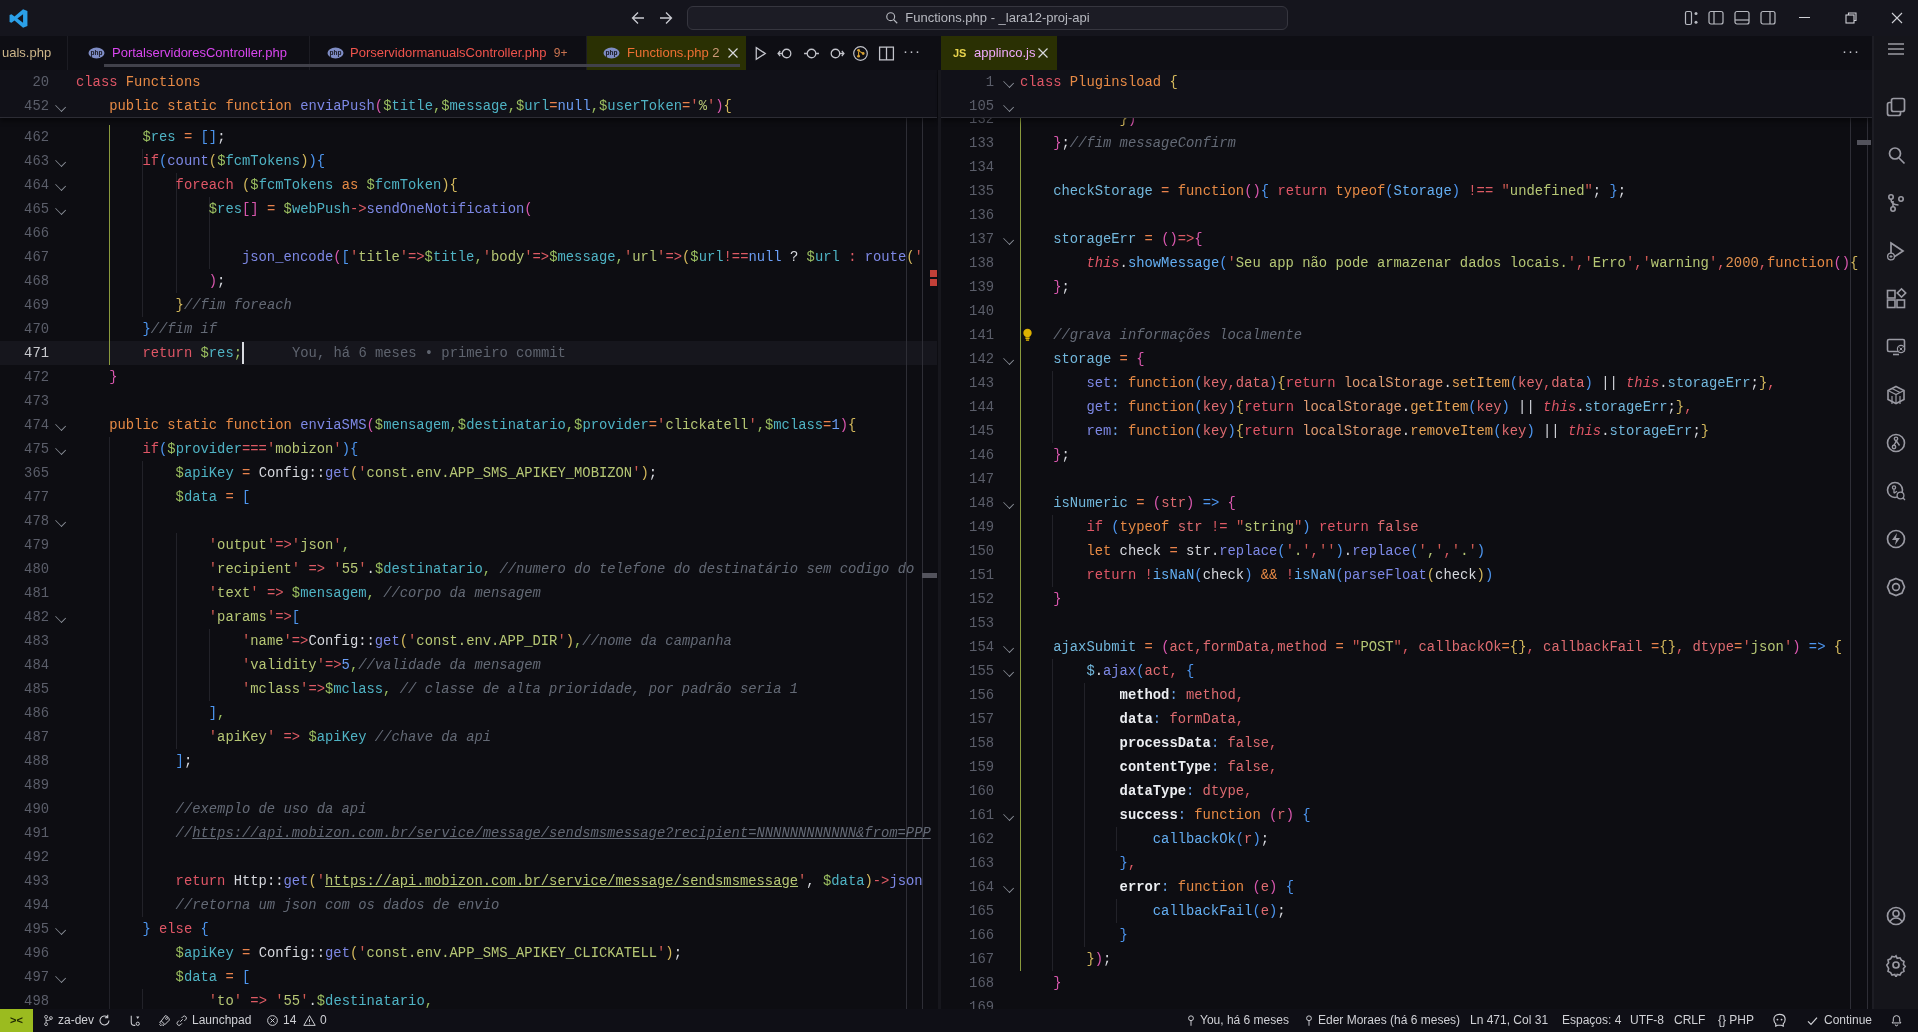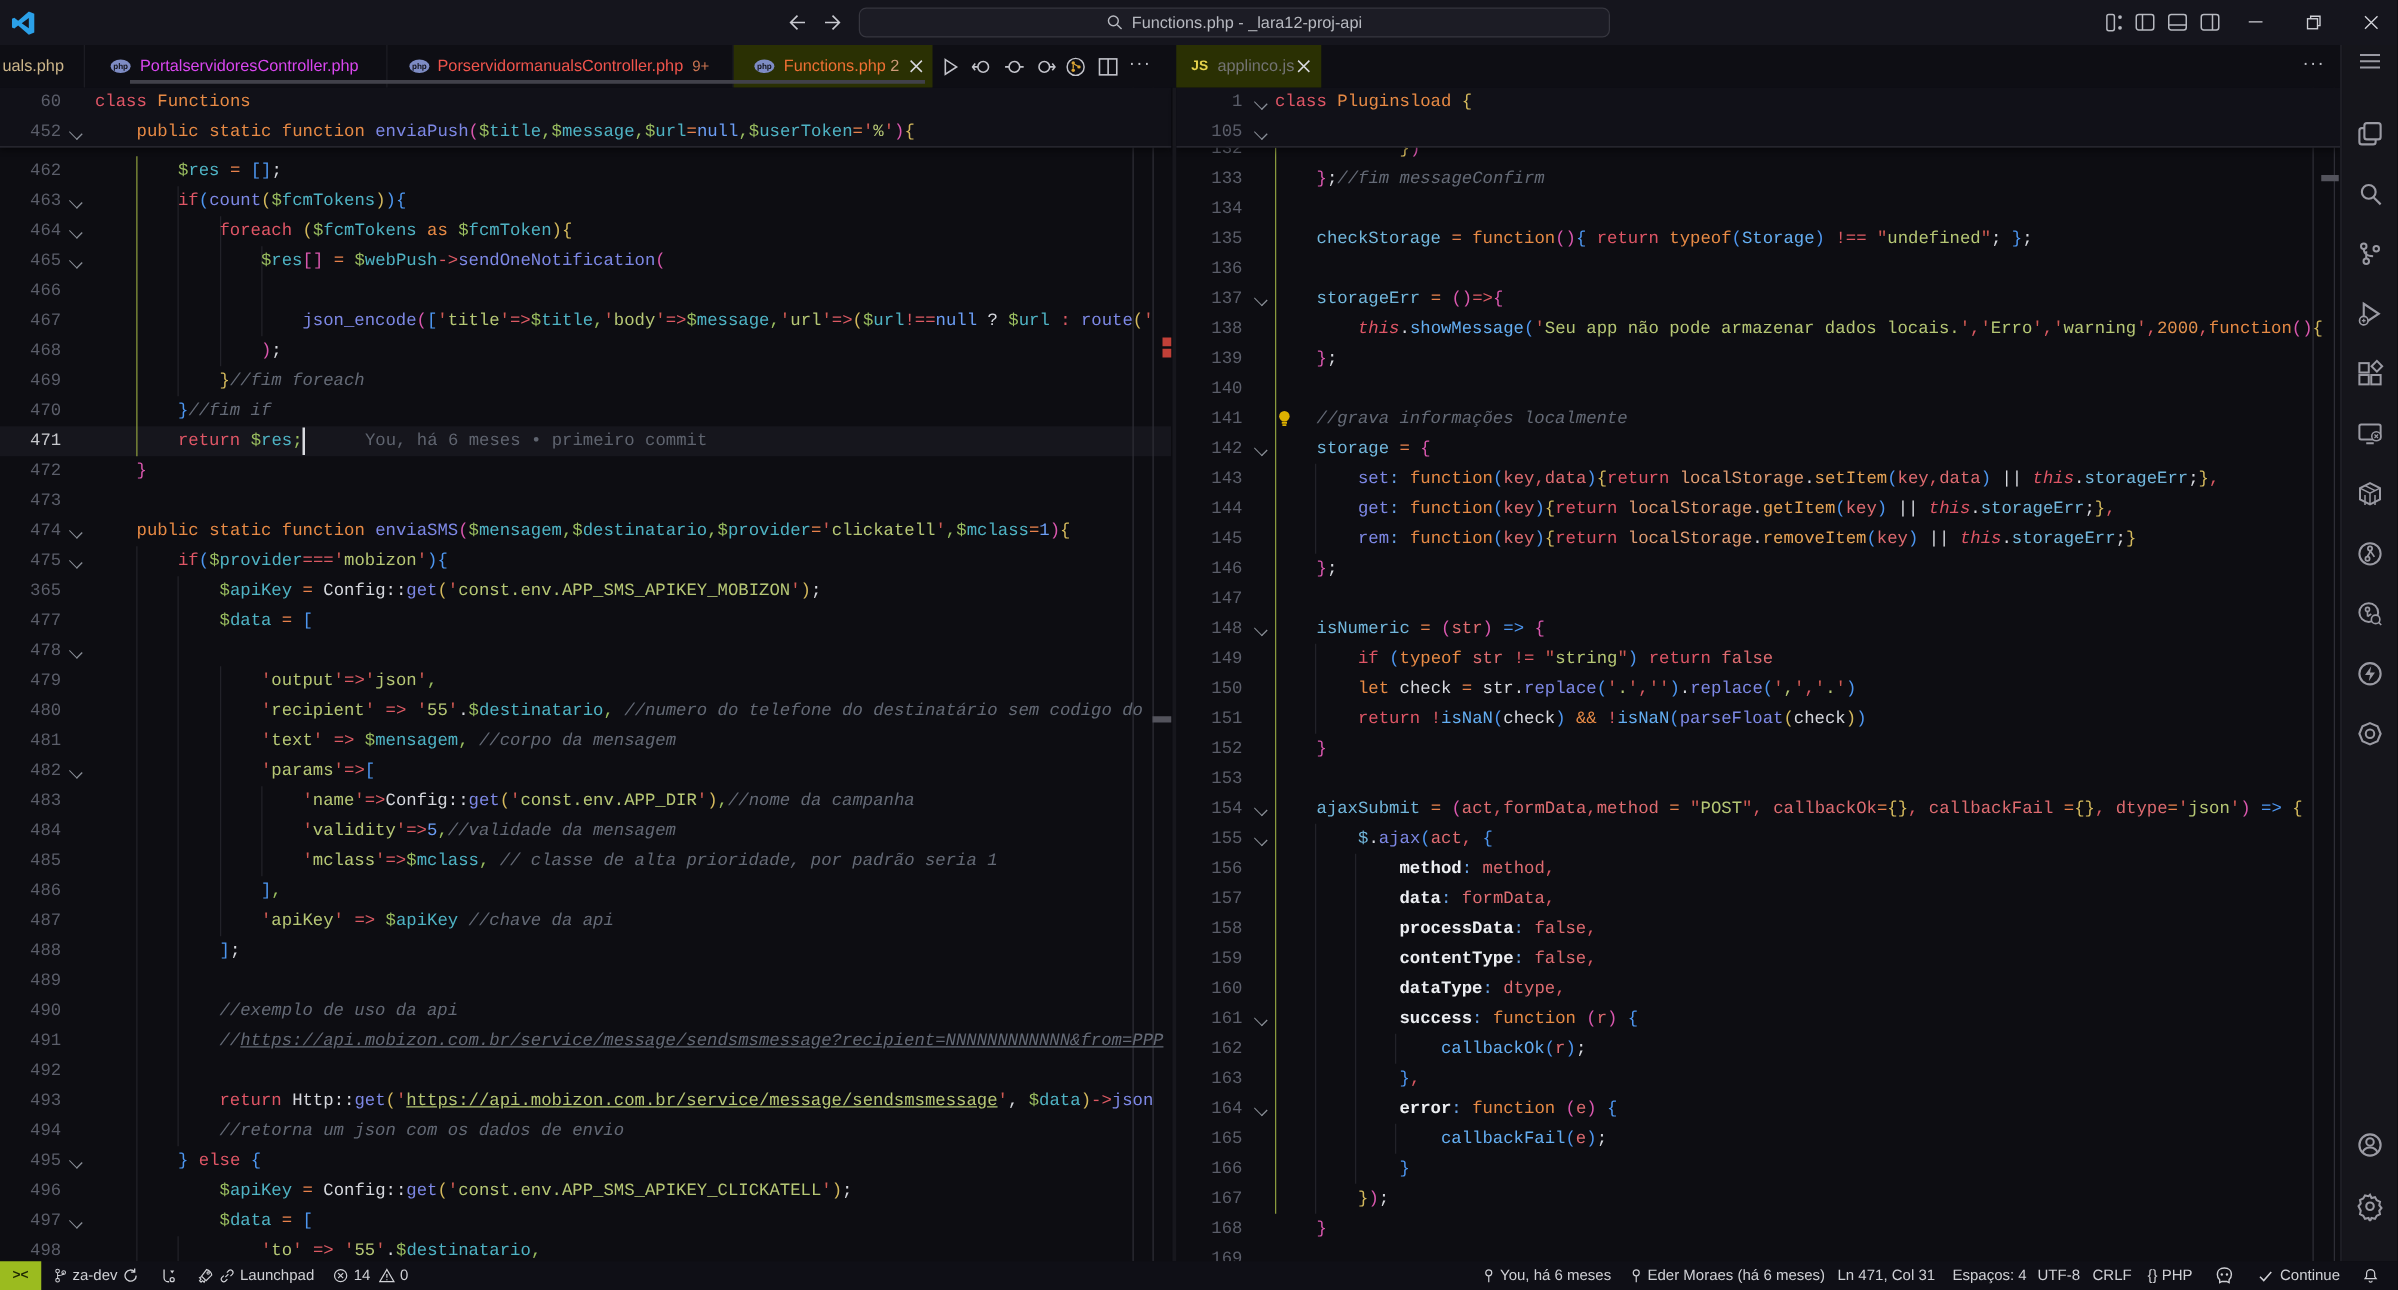--- a/index.html
+++ b/index.html
@@ -105,21 +105,21 @@
     <div class="chev" style="left:55px;top:901px"></div>
     <div class="abs mono" style="left:76px;top:919px">                <i class="q">'</i><i class="s">to</i><i class="q">'</i> <i class="o">=&gt;</i> <i class="q">'</i><i class="s">55</i><i class="q">'</i><i class="w">.</i><i class="d">$</i><i class="v">destinatario</i><i class="d">,</i></div>
     <div class="ln mono" style="left:0;top:919px;width:49px">498</div>
     <div class="abs mono" style="left:292px;top:271px;color:#5f646f">You, há 6 meses • primeiro commit</div>
     <div class="abs" style="left:242px;top:272px;width:2px;height:22px;background:#d9dbe0"></div>
   </div>
 <div class="abs" style="left:930px;top:270px;width:7px;height:7px;background:#c24038"></div>
 <div class="abs" style="left:930px;top:279px;width:7px;height:7px;background:#c24038"></div>
 <div class="abs" style="left:922px;top:573px;width:15px;height:5px;background:#53535c"></div>
 <div class="abs" style="left:0;top:70px;width:937px;height:48px;background:#111118;border-bottom:1px solid #2c2c34;box-shadow:0 3px 5px rgba(0,0,0,.45)">
-    <div class="ln mono" style="left:0;top:0px;width:49px">60</div>
+    <div class="ln mono" style="left:0;top:0px;width:49px">20</div>
     <div class="abs mono" style="left:76px;top:0px"><i class="c">class</i> <i class="k">Functions</i></div>
     <div class="ln mono" style="left:0;top:24px;width:49px">452</div>
     <div class="chev" style="left:55px;top:30px"></div>
     <div class="abs mono" style="left:76px;top:24px">    <i class="k">public</i> <i class="k">static</i> <i class="k">function</i> <i class="f">enviaPush</i><i class="P">(</i><i class="d">$</i><i class="v">title</i><i class="d">,</i><i class="d">$</i><i class="v">message</i><i class="d">,</i><i class="d">$</i><i class="v">url</i><i class="a">=</i><i class="n">null</i><i class="d">,</i><i class="d">$</i><i class="v">userToken</i><i class="a">=</i><i class="q">'</i><i class="s">%</i><i class="q">'</i><i class="P">)</i><i class="G">{</i></div>
   </div>
 <div class="abs" style="left:941px;top:70px;width:931px;height:939px;background:#0d0d12;overflow:hidden">
     <div class="abs" style="left:79px;top:48px;width:1px;height:853px;background:#8a9a3d"></div>
     <div class="abs" style="left:111px;top:301px;width:1px;height:72px;background:#222229"></div>
     <div class="abs" style="left:111px;top:445px;width:1px;height:72px;background:#222229"></div>
     <div class="abs" style="left:111px;top:589px;width:1px;height:312px;background:#222229"></div>
@@ -309,21 +309,21 @@
       <circle cx="10.5" cy="8" r="1.3" fill="#d9a334"></circle>
       <path d="M6.2 6.3v3M6.8 5.8l3 1.7" stroke="#d9a334" stroke-width="1"></path>
     </svg>
     <svg class="abs" style="left:878px;top:9px" width="17" height="17" viewBox="0 0 16 16">
       <rect x="1.5" y="2" width="13" height="12" stroke="#c2c3ca" fill="none" stroke-width="1.2"></rect>
       <line x1="8" y1="2" x2="8" y2="14" stroke="#c2c3ca" stroke-width="1.2"></line>
     </svg>
     <div class="abs" style="left:903px;top:6px;color:#c2c3ca;font-size:15px;letter-spacing:1px">···</div>
     <div class="abs" style="left:941px;top:0;width:116px;height:34px;background:#2a3003"></div>
     <div class="abs" style="left:953px;top:0;line-height:34px;color:#e8d44d;font-size:11px;font-weight:bold">JS</div>
-    <div class="abs tabtxt" style="left:974px;top:0;line-height:34px;color:#737373">applinco.js</div>
+    <div class="abs tabtxt" style="left:974px;top:0;line-height:34px;color:#f0abfc">applinco.js</div>
     <svg class="abs" style="left:1037px;top:11px" width="12" height="12" viewBox="0 0 12 12">
       <path d="M1.5 1.5 10.5 10.5M10.5 1.5 1.5 10.5" stroke="#d8d9de" stroke-width="1.2"></path>
     </svg>
     <div class="abs" style="left:1842px;top:6px;color:#c2c3ca;font-size:15px;letter-spacing:1px">···</div>
   </div>
 <div class="abs" style="left:1874px;top:36px;width:44px;height:973px;background:#15151b">
     <div class="abs" style="left:10px;top:1px;width:24px;height:24px">
       <svg width="24" height="24" viewBox="0 0 24 24">
         <path d="M4 7h16M4 12h16M4 17h16" stroke="#9a9aa3" stroke-width="1.6"></path>
       </svg>

